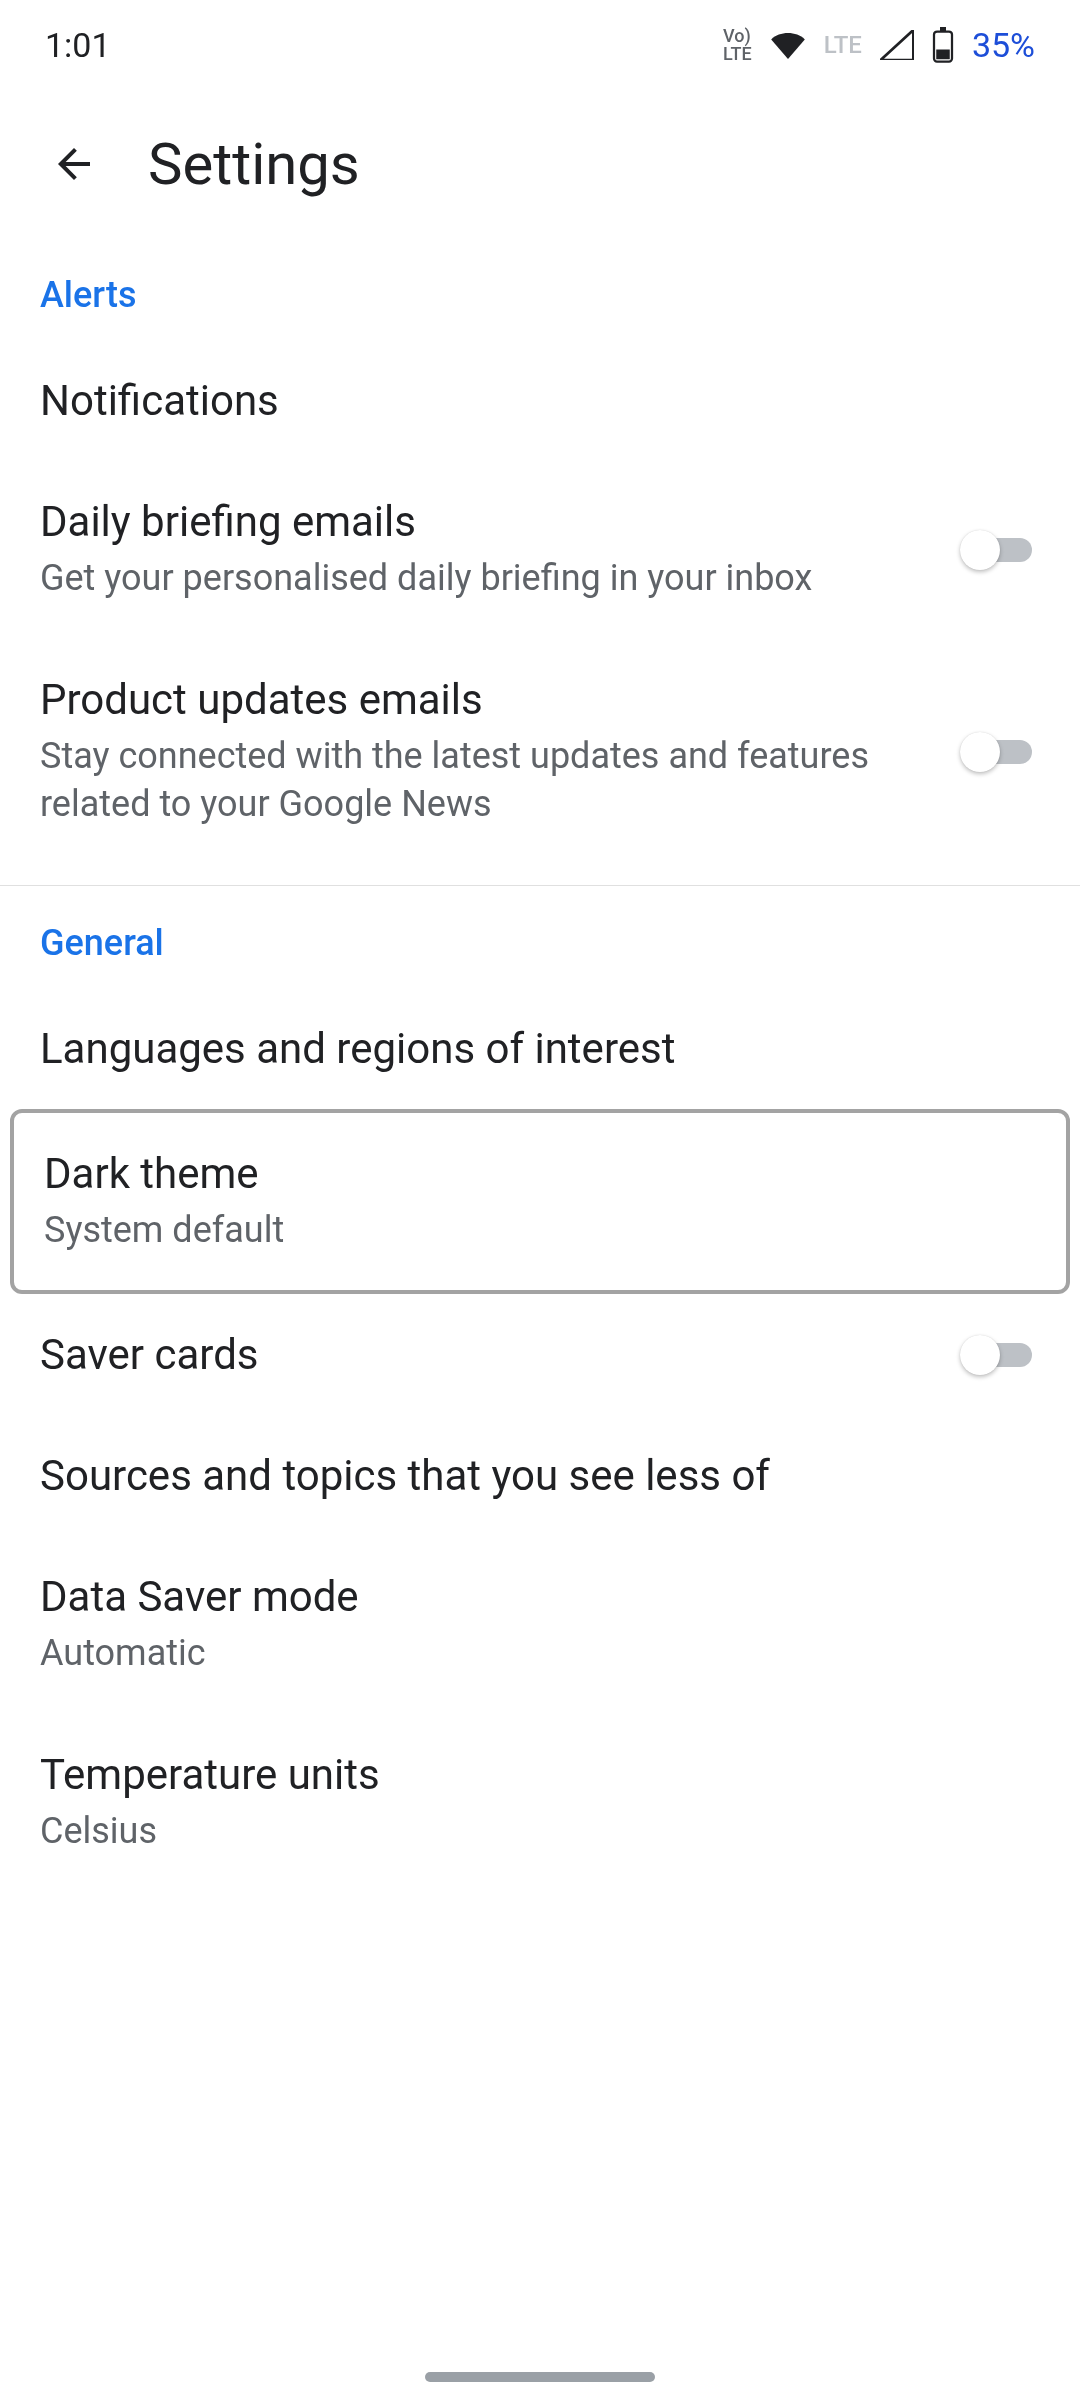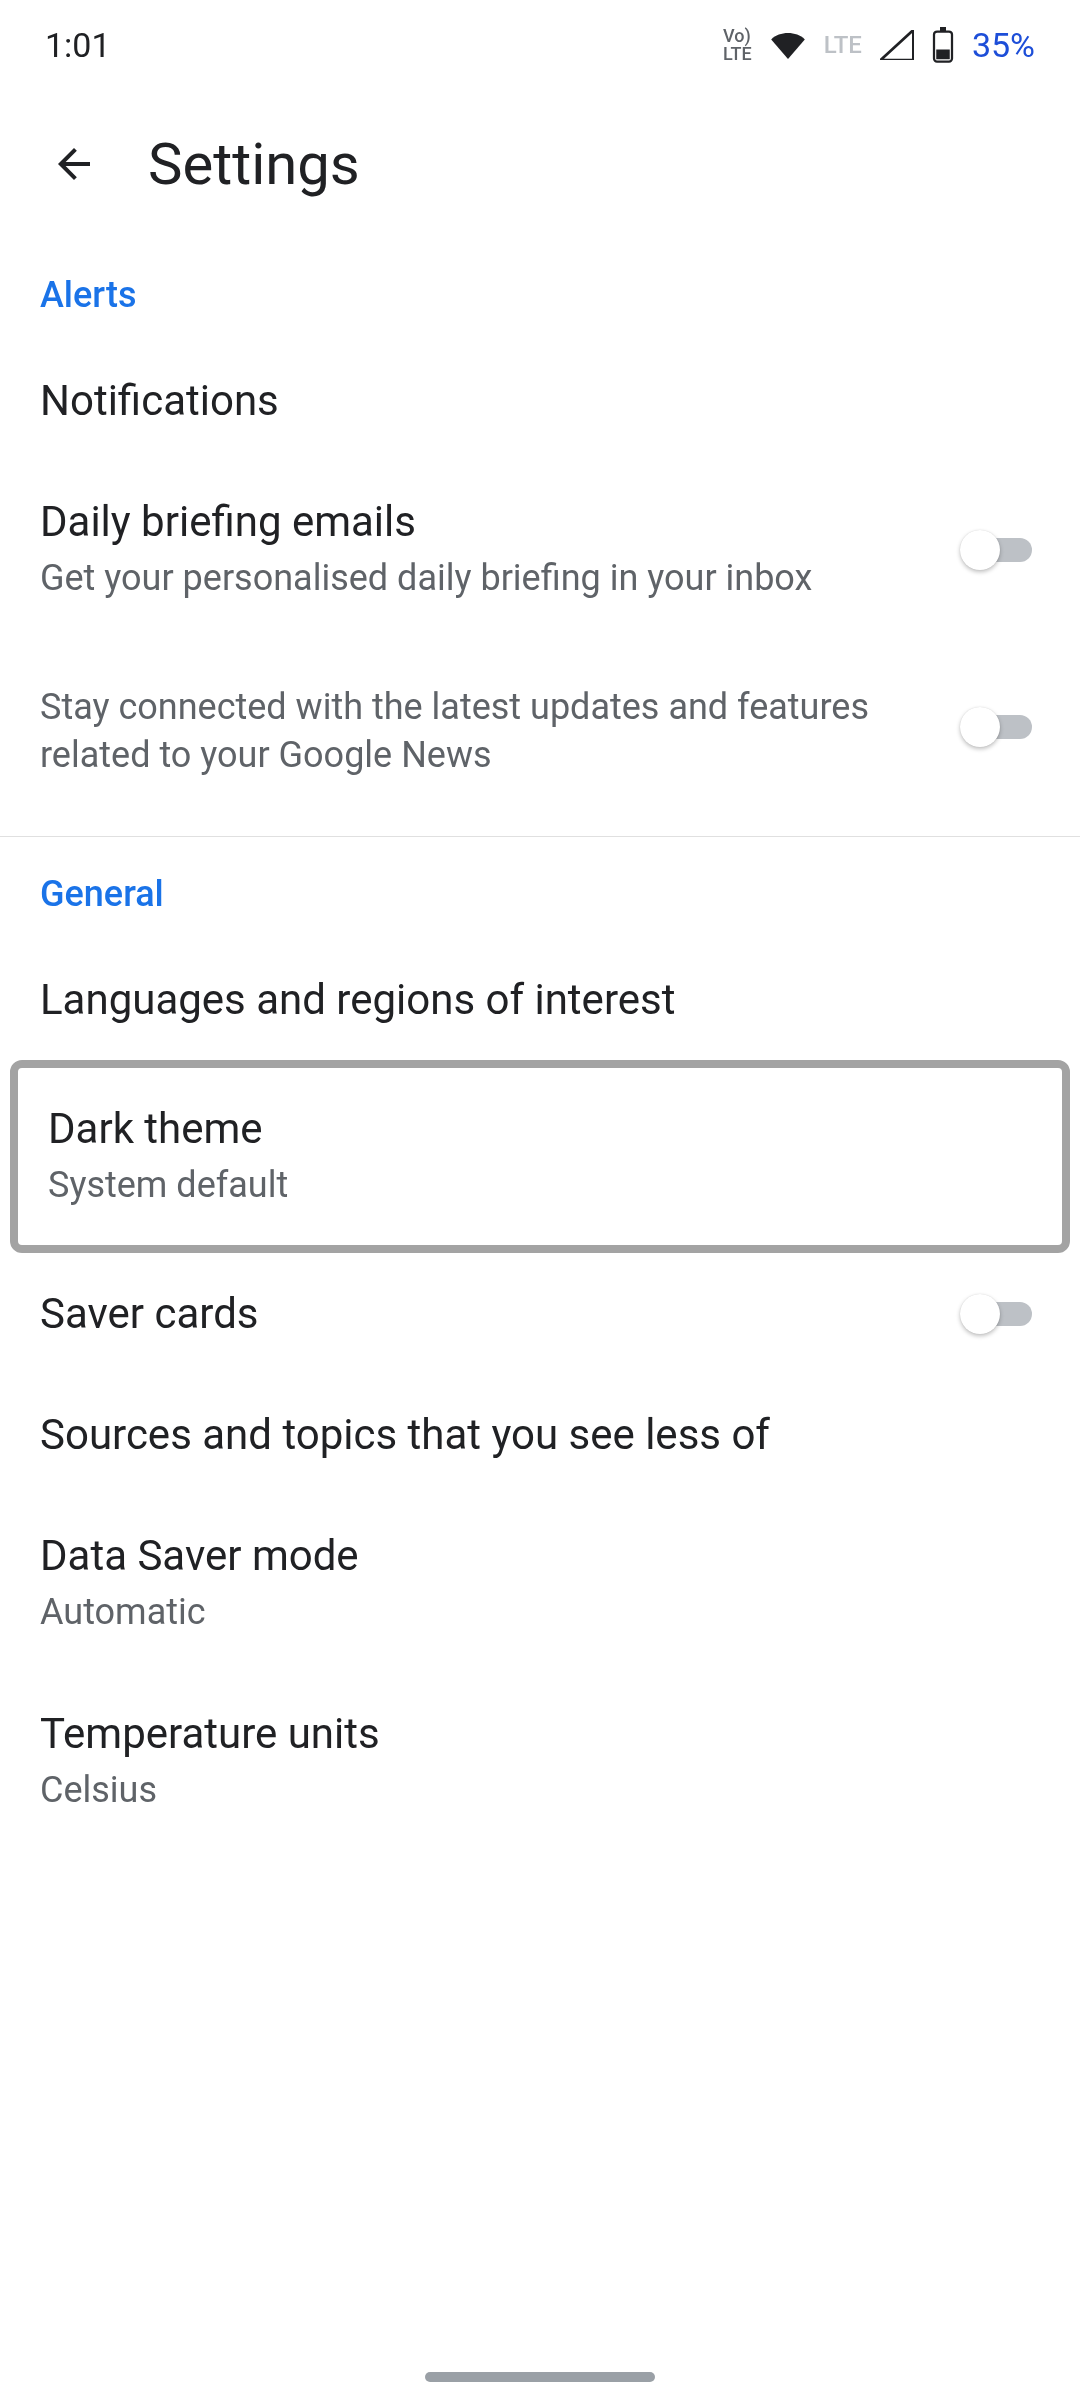--- a/index.html
+++ b/index.html
@@ -120,21 +120,21 @@
       background: #ffffff;
       border-radius: 50%;
       box-shadow: 0 2px 4px rgba(0,0,0,0.25), 0 0 1px rgba(0,0,0,0.15);
     }
     .divider {
       height: 1px;
       background: #e0e0e0;
       margin: 20px 0 0 0;
     }
     .highlight {
-      border: 8px solid #a3a3a3;
+      border: 4px solid #a3a3a3;
       border-radius: 12px;
       margin: 0 -30px;
       padding-left: 30px;
       padding-right: 30px;
     }
     .nav-handle {
       position: absolute;
       bottom: 18px;
       left: 50%;
       transform: translateX(-50%);
@@ -191,20 +191,21 @@
       <div class="row-sub">Get your personalised daily briefing in your inbox</div>
     </div>
     <div class="switch">
       <div class="switch-track"></div>
       <div class="switch-thumb"></div>
     </div>
   </div>
 
   <div class="row">
     <div class="row-text">
+      <div class="row-title">Product updates emails</div>
       <div class="row-sub">Stay connected with the latest updates and features related to your Google News</div>
     </div>
     <div class="switch">
       <div class="switch-track"></div>
       <div class="switch-thumb"></div>
     </div>
   </div>
 </div>
 
 <div class="divider"></div>

